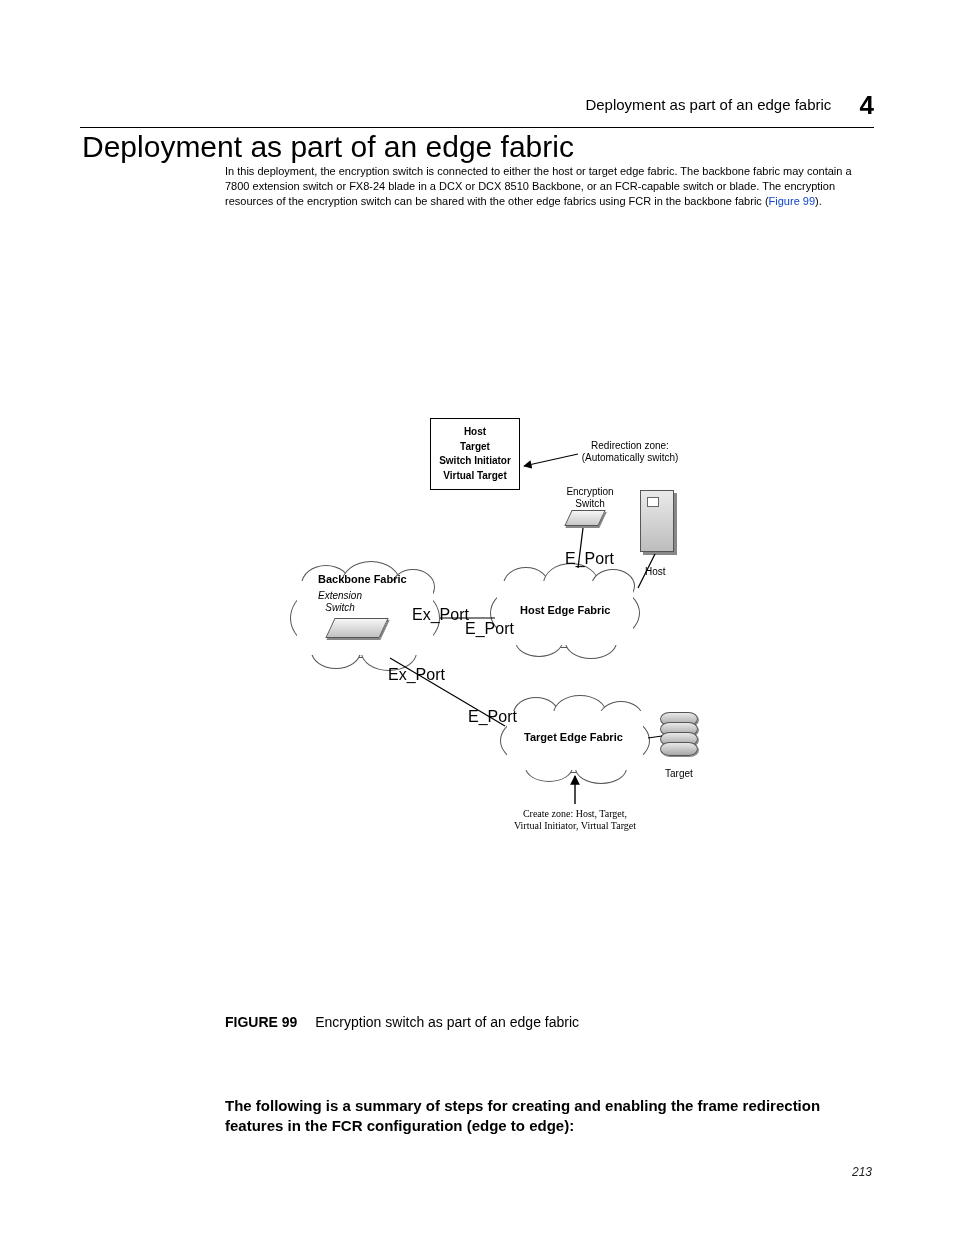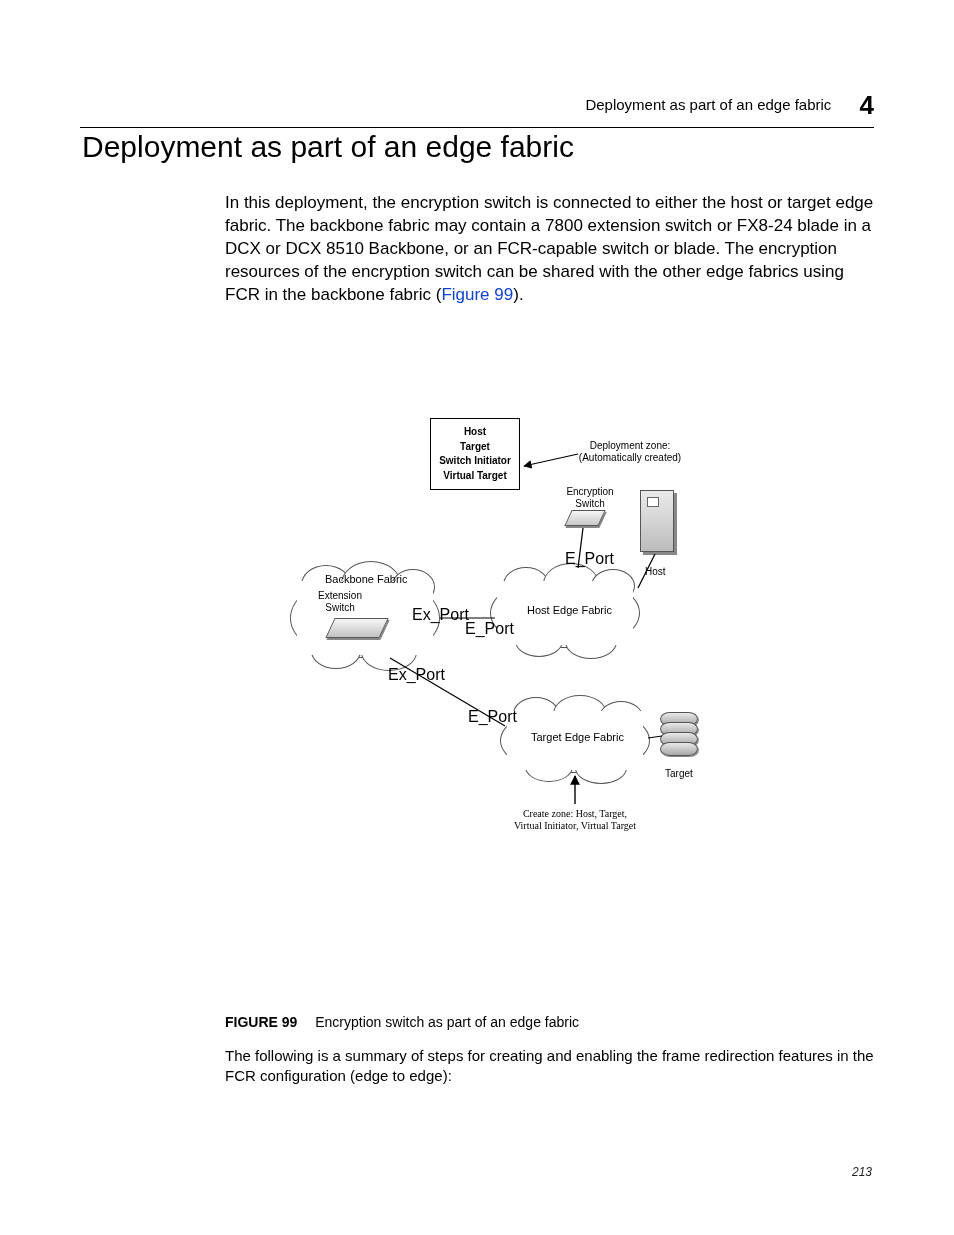--- a/index.html
+++ b/index.html
@@ -34,42 +34,43 @@
   h1 {
     position: absolute;
     top: 130px;
     left: 82px;
     font-size: 30px;
     font-weight: 400;
     margin: 0;
   }
   .intro {
     position: absolute;
-    top: 192px;
+    top: 164px;
     left: 225px;
     width: 650px;
-    font-size: 17px;
+    font-size: 11px;
     line-height: 1.35;
   }
   .intro a { color: #1144cc; text-decoration: none; }
   .fig-caption {
     position: absolute;
     top: 1014px;
     left: 225px;
     font-size: 14px;
     text-align: center;
   }
   .fig-caption .fignum { font-weight: 700; margin-right: 14px; }
   .outro {
     position: absolute;
-    top: 1046px;
+    top: 1096px;
     left: 225px;
     width: 650px;
     font-size: 15px;
     line-height: 1.35;
+    font-weight: bold;
   }
   .footer {
     position: absolute;
     bottom: 56px;
     left: 82px;
     right: 82px;
     font-size: 12px;
     font-style: italic;
     color: #222;
   }
@@ -99,23 +100,22 @@
     border: 1.5px solid #555;
     border-radius: 50%;
   }
   .cloud .blank {
     position: absolute;
     background: #fff;
   }
   .cloud-label {
     position: absolute;
     font-size: 11px;
-    font-weight: 400;
+    font-weight: 700;
     text-align: center;
-    margin-left: 7px;
   }
   .zone-box {
     position: absolute;
     top: 0;
     left: 140px;
     width: 90px;
     border: 1.5px solid #000;
     font-size: 10px;
     font-weight: 700;
     text-align: center;
@@ -207,43 +207,43 @@
 <div class="diagram">
 
   <div class="zone-box">
     <div>Host</div>
     <div>Target</div>
     <div>Switch Initiator</div>
     <div>Virtual Target</div>
   </div>
 
   <div class="sm-label" style="top:22px; left:285px; width:110px;">
-    <div>Deployment zone:</div>
-    <div>(Automatically created)</div>
+    <div>Redirection zone:</div>
+    <div>(Automatically switch)</div>
   </div>
 
   <div class="sm-label" style="top:68px; left:270px; width:60px;">
     <div>Encryption</div>
     <div>Switch</div>
   </div>
   <div class="enc-switch"></div>
 
   <div class="host-box"></div>
   <div class="sm-label" style="top:148px; left:355px;">Host</div>
 
   <div class="cloud" style="top:160px; left:0px; width:150px; height:80px;">
     <span class="bump" style="top:-14px; left:10px; width:50px; height:40px;"></span>
     <span class="bump" style="top:-18px; left:50px; width:60px; height:46px;"></span>
     <span class="bump" style="top:-10px; left:100px; width:44px; height:36px;"></span>
     <span class="bump" style="bottom:-12px; left:20px; width:50px; height:36px;"></span>
     <span class="bump" style="bottom:-14px; left:70px; width:56px; height:38px;"></span>
     <span class="blank" style="top:2px; left:6px; right:6px; bottom:2px;"></span>
   </div>
   <div class="cloud-label" style="top:155px; left:28px;">Backbone Fabric</div>
-  <div class="sm-label" style="top:172px; left:25px; width:50px;">
+  <div class="sm-label" style="top:172px; left:25px; width:50px;font-style:italic;">
     <div>Extension</div>
     <div>Switch</div>
   </div>
   <div class="ext-switch"></div>
 
   <div class="cloud" style="top:160px; left:200px; width:150px; height:70px;">
     <span class="bump" style="top:-12px; left:12px; width:46px; height:36px;"></span>
     <span class="bump" style="top:-16px; left:52px; width:56px; height:42px;"></span>
     <span class="bump" style="top:-10px; left:100px; width:44px; height:34px;"></span>
     <span class="bump" style="bottom:-10px; left:24px; width:48px; height:32px;"></span>

